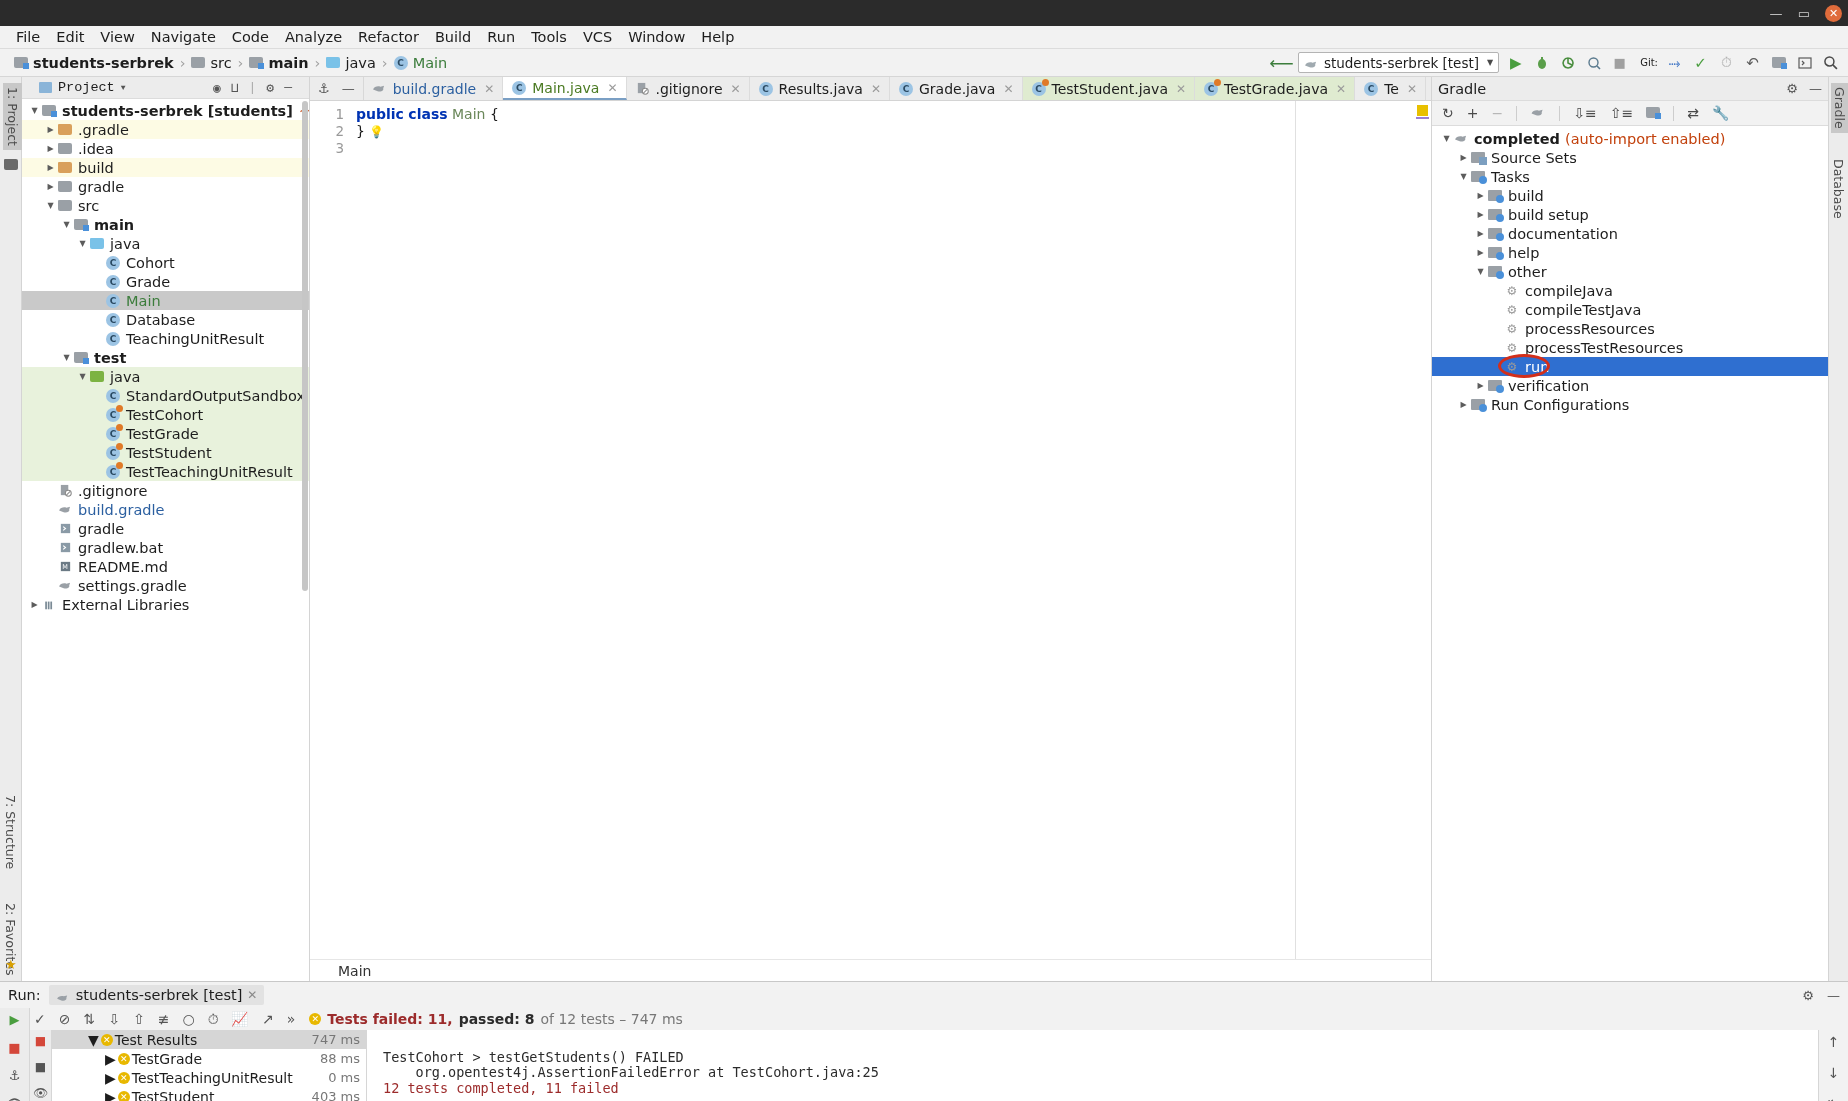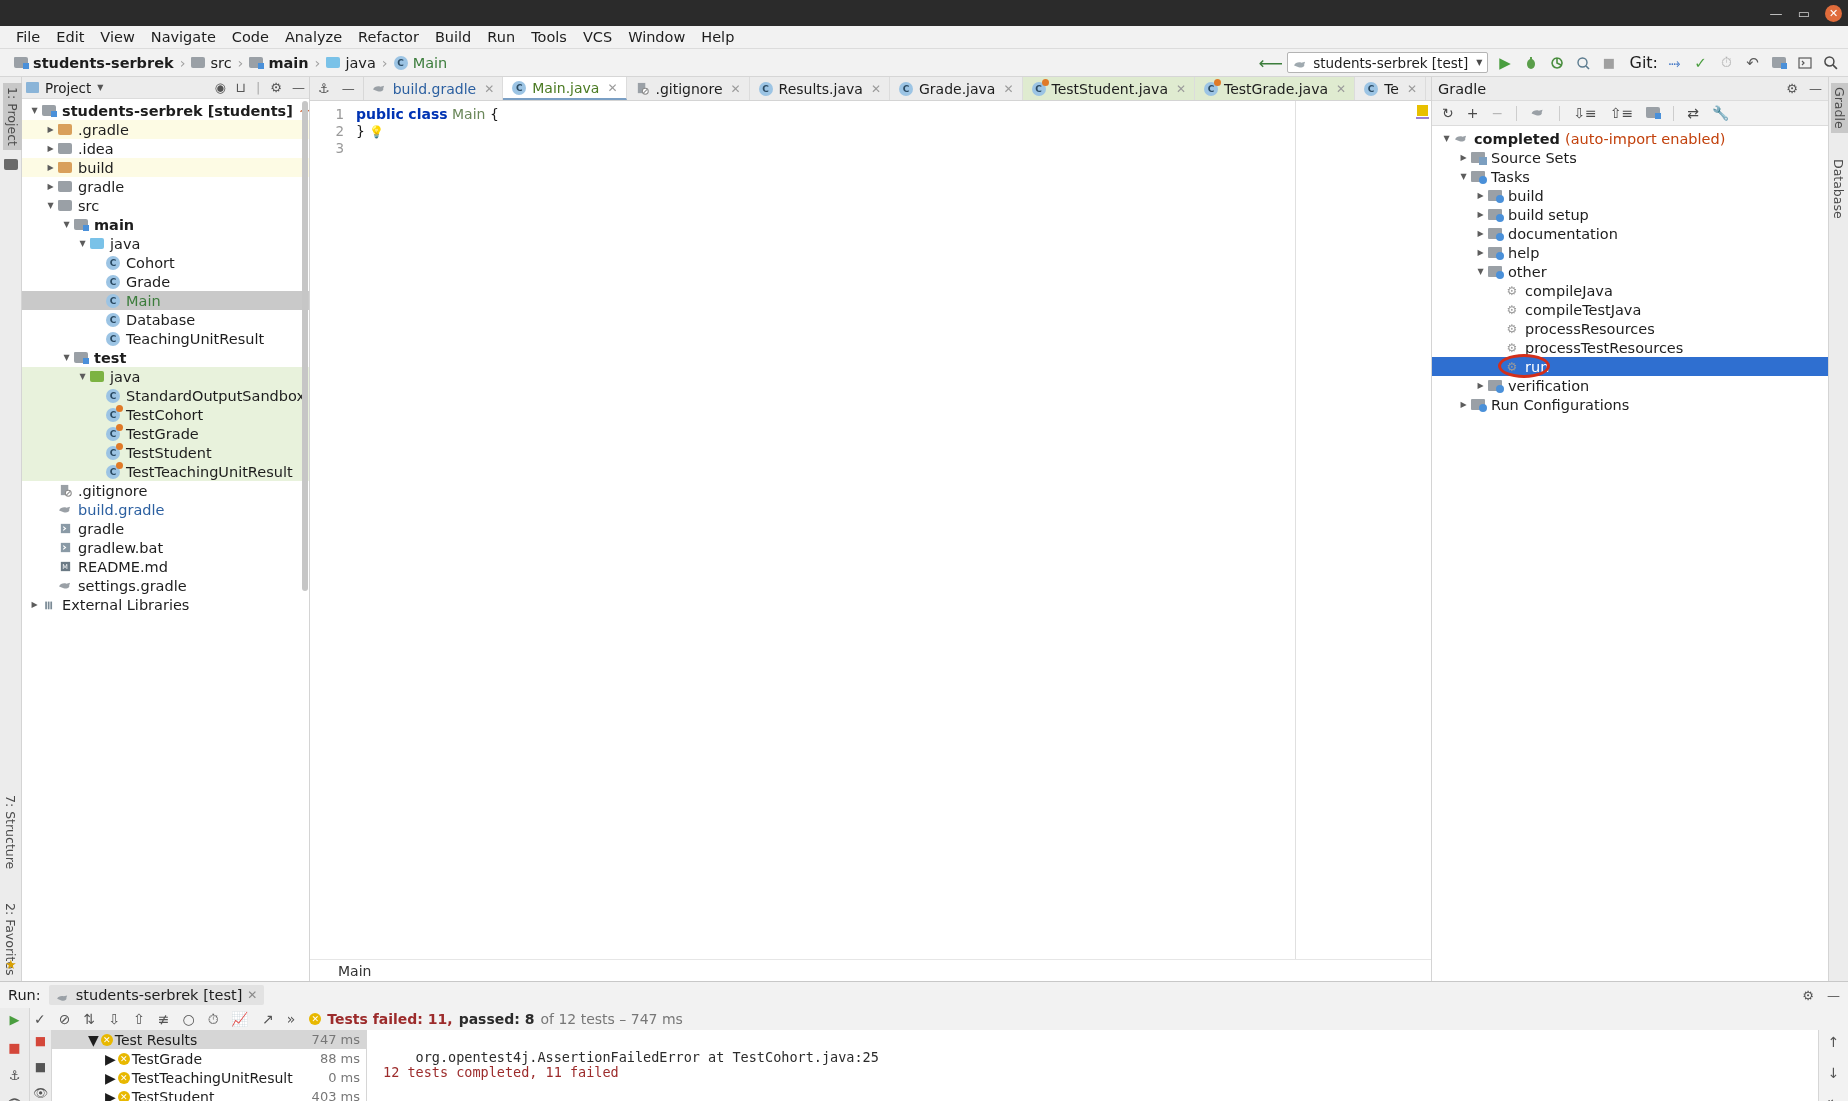--- a/index.html
+++ b/index.html
@@ -49,21 +49,21 @@
 
   
   #main { display:flex; height:904px; }
   #leftstrip { width:22px; background:#ececec; border-right:1px solid #d4d4d4; position:relative; }
   .vtab { position:absolute; writing-mode:vertical-rl; font-size:12.5px; color:#4a4a4a; white-space:nowrap; }
   .vtab.sel { background:#c8c8c8; }
   #rightstrip { width:20px; background:#ececec; border-left:1px solid #d4d4d4; position:relative; }
 
   
   #projpanel { width:288px; background:#fff; border-right:1px solid #d4d4d4; display:flex; flex-direction:column; }
-  #projhead { height:22px; background:#ececec; display:flex; align-items:center; padding:0 4px; gap:6px; font-size:13.5px; border-bottom:1px solid #dcdcdc;}
+  #projhead { height:22px; background:#ececec; display:flex; align-items:center; padding:0 17px; gap:6px; font-size:13.5px; border-bottom:1px solid #dcdcdc;font-family:Liberation Mono, monospace;}
   #projhead .icons { margin-left:auto; display:flex; gap:10px; align-items:center; color:#555; font-size:13px; }
   #projtree { flex:1; overflow:hidden; padding-top:2px; position:relative; }
   .trow { height:19px; display:flex; align-items:center; font-size:14.5px; white-space:nowrap; padding-right:4px;}
   .trow .tw { width:13px; display:inline-flex; justify-content:center; align-items:center; font-size:8px; color:#5c5c5c; flex:none;}
   .trow .lbl { margin-left:5px; }
   .trow.sel { background:#c9c9c9; }
   .trow.yl { background:#fdfbe4; }
   .trow.grn { background:#e8f2dc; }
   .gray { color:#c2410c; }
   .fgold { background:#d9a05b; }
@@ -208,21 +208,21 @@
           <path d="M7 2 a5 5 0 1 0 0.1 0 M7 2 l0 5 l4 2" stroke="#4a8e3f" fill="none" stroke-width="1.6"></path>
         </svg>
     </span>
     <span class="tbico">
       <svg viewBox="0 0 14 14" width="14" height="14">
           <circle cx="6.5" cy="6.5" r="4.5" stroke="#5a7a8e" fill="none" stroke-width="1.4"></circle>
           <path d="M10 10 l3 3" stroke="#5a7a8e" stroke-width="1.6"></path>
         </svg>
     </span>
     <span class="tbico" style="color:#a0a0a0;font-size:13px;">■</span>
-    <span style="font-size:16px;margin-left:4px;">Git:</span>
+    <span style="font-size:10px;margin-left:4px;">Git:</span>
     <span class="tbico" style="color:#3b72c4;font-size:15px;">⤑</span>
     <span class="tbico" style="color:#4a9e3f;font-size:15px;">✓</span>
     <span class="tbico" style="color:#b0b0b0;font-size:14px;">⏱</span>
     <span class="tbico" style="color:#5a5a5a;font-size:15px;">↶</span>
     <span class="tbico">
       <span class="ficon mod"></span>
     </span>
     <span class="tbico">
       <svg viewBox="0 0 14 14" width="14" height="14">
           <rect x="1" y="2" width="12" height="10" stroke="#5a5a5a" fill="none" stroke-width="1.2"></rect>
@@ -806,20 +806,21 @@
               <span class="tw">▶</span>
               <span style="flex: 0 0 auto; display: inline-flex; align-items: center; justify-content: center; width: 16px;">
                 <span class="failicon">✕</span>
               </span>
               <span class="lbl">TestStudent</span>
               <span class="dur">403 ms</span>
             </div>
           </div>
         <div id="console">
             <div class="ln mono"><span class="c-dark"></span></div>
+            <div class="ln mono"><span class="c-dark">TestCohort &gt; testGetStudents() FAILED</span></div>
             <div class="ln mono"><span class="c-dark">    org.opentest4j.AssertionFailedError at TestCohort.java:25</span></div>
             <div class="ln mono"><span class="c-red">12 tests completed, 11 failed</span></div>
           </div>
         <div id="consolebar">
           <span>↑</span>
           <span>↓</span>
           <span>↹</span>
 
         </div>
       </div>

